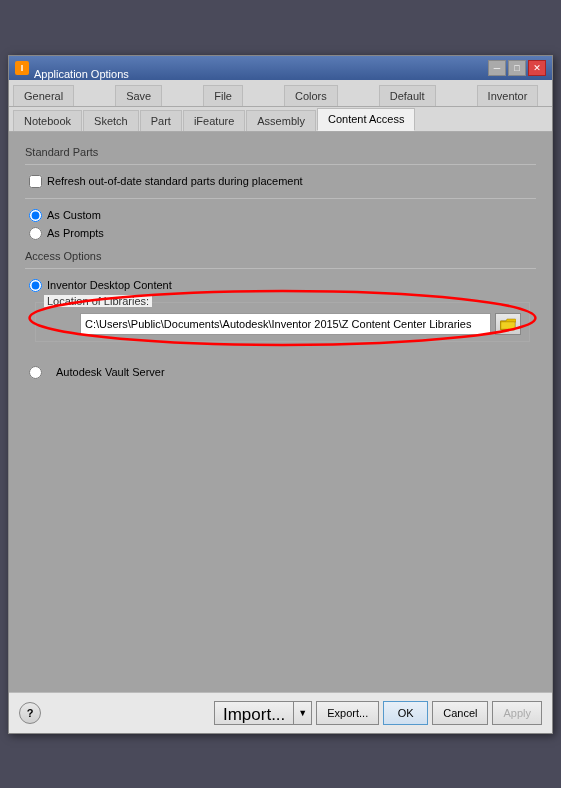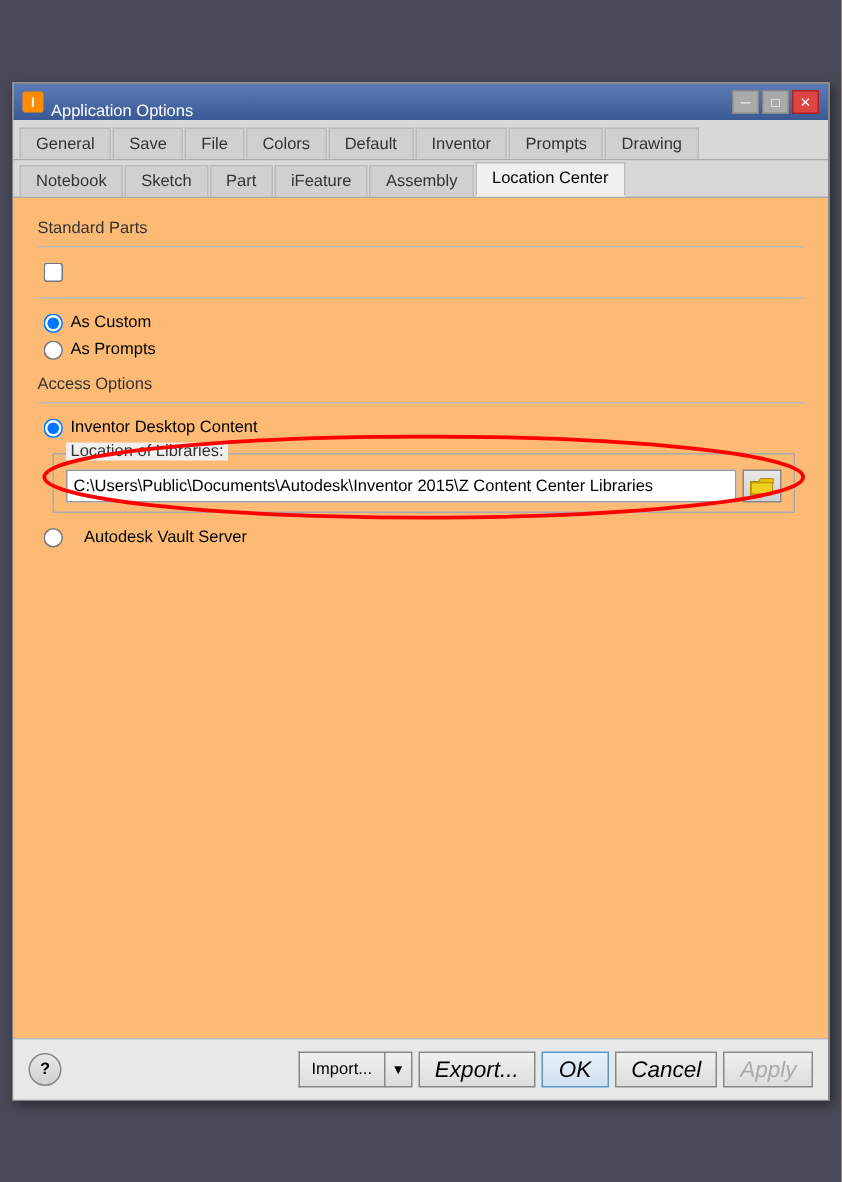--- a/index.html
+++ b/index.html
@@ -85,26 +85,26 @@
       margin-right: 1px;
       margin-top: 3px;
     }
     .tab.active {
       background: #f0f0f0;
       border-bottom: 1px solid #f0f0f0;
       color: #000;
       margin-top: 1px;
       font-weight: normal;
     }
-    .tabs-row1 { padding-left: 4px; padding-top: 2px; }
+    .tabs-row1 { padding-left: 4px; padding-top: 2px; gap: 40px; }
     .tabs-row2 { padding-left: 4px; padding-top: 0; border-top: none; }
 
     .content {
       padding: 14px 16px;
-      background: #fdba74;
+      background: #a3a3a3;
       min-height: 560px;
     }
     .section-title {
       font-size: 11px;
       color: #333;
       margin-bottom: 6px;
       font-weight: normal;
     }
     .separator {
       border: none;
@@ -152,20 +152,21 @@
       gap: 4px;
       margin-top: 4px;
     }
     .path-input {
       flex: 1;
       padding: 2px 4px;
       border: 1px solid #999;
       background: white;
       font-size: 11px;
       height: 22px;
+      margin-left: 36px;
     }
     .browse-btn {
       width: 26px;
       height: 22px;
       border: 1px solid #888;
       background: linear-gradient(to bottom, #e8e8e8, #d0d0d0);
       cursor: pointer;
       display: flex;
       align-items: center;
       justify-content: center;
@@ -200,44 +201,43 @@
     .footer-right {
       display: flex;
       gap: 4px;
       align-items: center;
     }
     .footer-btn {
       padding: 3px 10px;
       border: 1px solid #888;
       background: linear-gradient(to bottom, #f0f0f0, #ddd);
       cursor: pointer;
-      font-size: 15px;
+      font-size: 11px;
       height: 24px;
       min-width: 45px;
-      font-style: italic;
     }
     .footer-btn.ok {
       border-color: #5599cc;
       background: linear-gradient(to bottom, #e8f0f8, #d0e0f0);
     }
     .footer-btn.disabled {
       color: #aaa;
       cursor: default;
     }
     .import-group {
       display: flex;
       gap: 0;
     }
     .import-main {
       padding: 3px 8px;
       border: 1px solid #888;
       border-right: none;
       background: linear-gradient(to bottom, #f0f0f0, #ddd);
       cursor: pointer;
-      font-size: 11px;
+      font-size: 17px;
       height: 24px;
     }
     .import-arrow {
       padding: 3px 4px;
       border: 1px solid #888;
       background: linear-gradient(to bottom, #f0f0f0, #ddd);
       cursor: pointer;
       font-size: 9px;
       height: 24px;
     }
@@ -269,29 +269,30 @@
     <div class="tab">Prompts</div>
     <div class="tab">Drawing</div>
   </div>
 
   <div class="tabs-row2">
     <div class="tab">Notebook</div>
     <div class="tab">Sketch</div>
     <div class="tab">Part</div>
     <div class="tab">iFeature</div>
     <div class="tab">Assembly</div>
-    <div class="tab active">Location Center</div>
+    <div class="tab active">Content Access</div>
   </div>
 
   <div class="content">
 
     <div class="section-title">Standard Parts</div>
     <hr class="separator">
     <div class="checkbox-row">
       <input type="checkbox" style="">
+      <label>Refresh out-of-date standard parts during placement</label>
     </div>
 
     <hr class="separator">
     <div class="radio-group">
       <div class="radio-row">
         <input type="radio" name="customFamily" checked="" style="">
         <label>As Custom</label>
       </div>
       <div class="radio-row">
         <input type="radio" name="customFamily" style="">
@@ -320,21 +321,21 @@
               <svg width="16" height="14" viewBox="0 0 16 14">
                 <rect x="0" y="4" width="15" height="9" rx="1" fill="#d4a800" stroke="#a07800" stroke-width="0.8"></rect>
                 <path d="M0 5 Q0 4 1 4 L6 4 L7 2 L15 2 Q16 2 16 3 L16 5 Z" fill="#e8c000" stroke="#a07800" stroke-width="0.5"></path>
                 <rect x="1" y="5" width="14" height="7" rx="0.5" fill="#f0d020" stroke="#a07800" stroke-width="0.3"></rect>
               </svg>
             </button>
           </div>
         </div>
       </div>
 
-      <div class="radio-row" style="margin-top: 10px; gap: 14px;">
+      <div class="radio-row" style="margin-top: 24px; gap: 14px;">
         <input type="radio" name="accessOptions" style="">
         <label>Autodesk Vault Server</label>
       </div>
     </div>
   </div>
 
   <div class="footer">
     <div class="footer-left">
       <button class="help-btn">?</button>
     </div>

